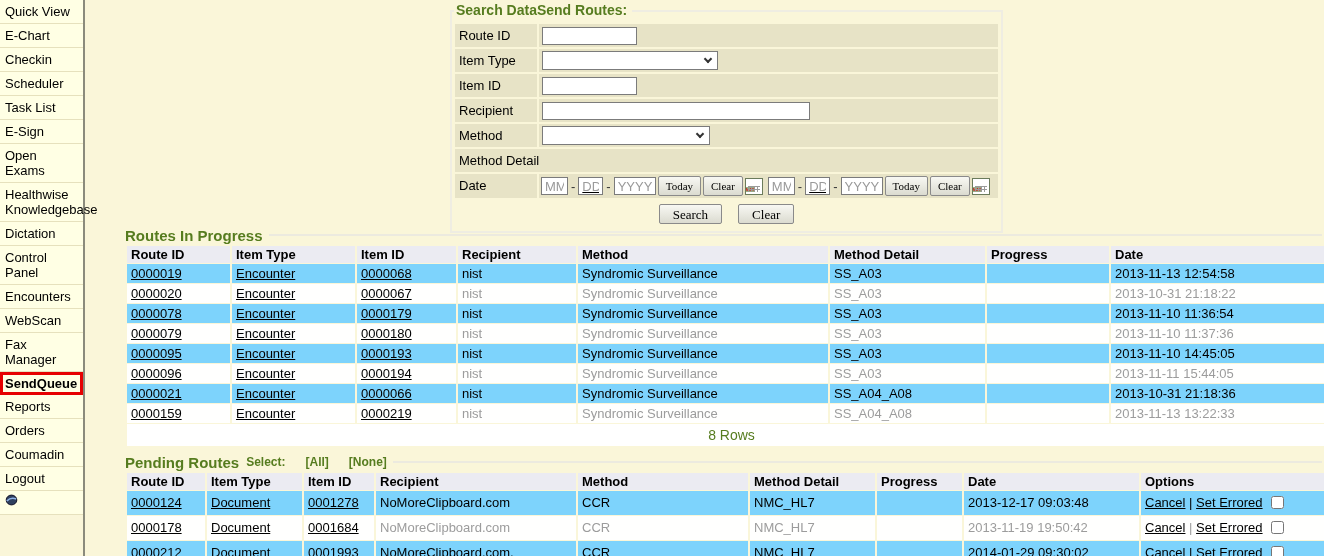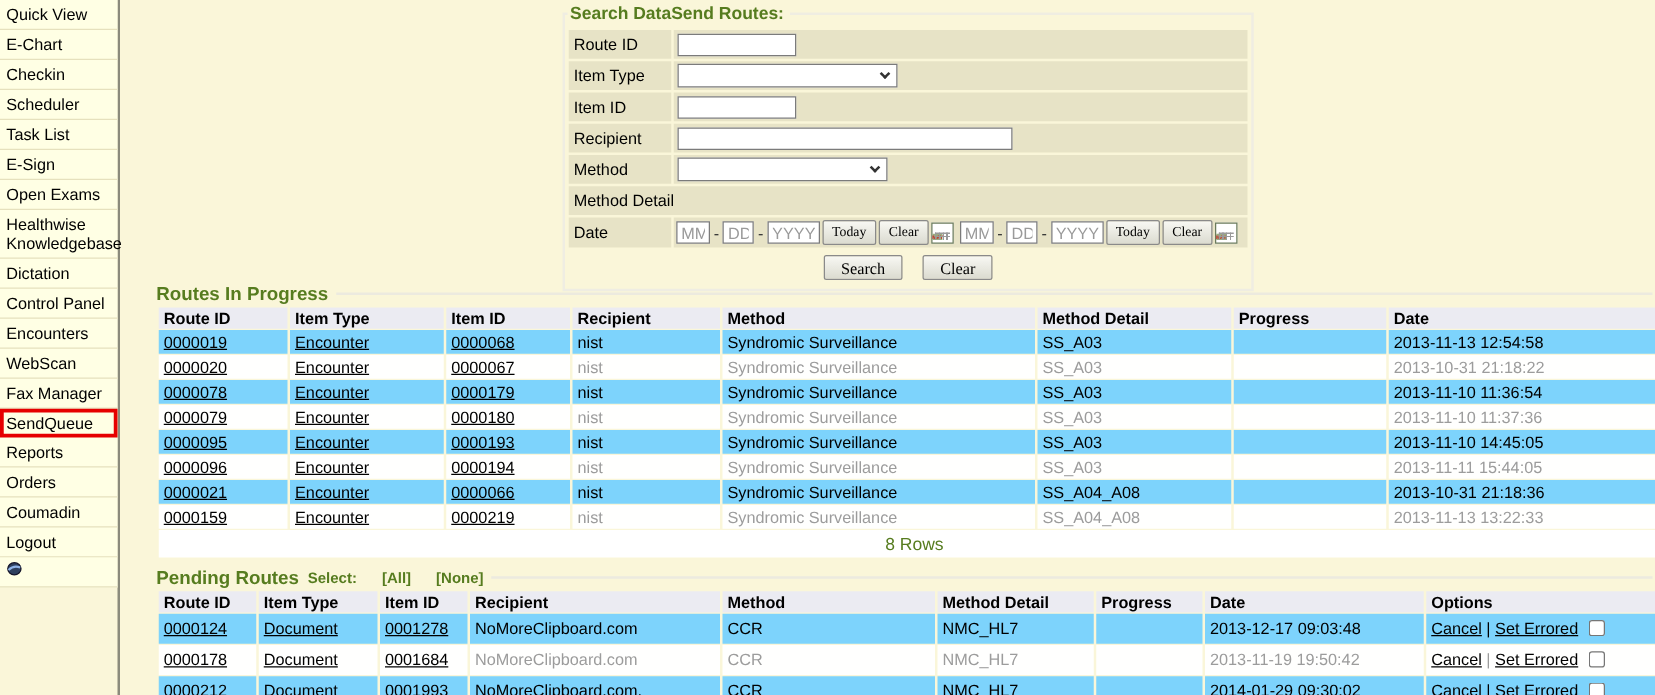--- a/index.html
+++ b/index.html
@@ -1,24 +1,24 @@
 <!DOCTYPE html>
 <html style="--green: #567c1f; --red: #e60000;"><head>
 <meta charset="utf-8">
 <style>
   :root { --green:#567c1f; --red:#e60000; --pagebg:#faf6d9; }
   * { box-sizing:border-box; }
   html,body { margin:0; padding:0; width:1324px; height:556px; overflow:hidden; }
   body { background:var(--pagebg); font-family:"Liberation Sans", sans-serif; font-size:13px; color:#000; position:relative; }
 
   
-  .sidebar { position:absolute; left:0; top:0; width:96px; height:556px; border-right:2px solid #8b8b7c; }
+  .sidebar { position:absolute; left:0; top:0; width:85px; height:556px; border-right:2px solid #8b8b7c; }
   .sb-menu { list-style:none; margin:0; padding:0; background:#ffffe4; width:100%; }
   .sb-item { padding:4px 5px; border-bottom:1px solid #e6e1bd; line-height:15px; cursor:pointer; }
-  .sb-item.active { border:3px solid var(--red); padding:1px 2px; }
+  .sb-item.active { border:3px solid var(--red); padding:1px 2px;font-weight:bold; }
   .sb-globe { background:#ffffe4; padding:3px 5px 5px; border-bottom:1px solid #e6e1bd; }
 
   
   .search-form { position:absolute; left:450px; top:10px; width:553px; border:2px solid #efede2; padding:12px 3px 3px; }
   .form-legend { position:absolute; top:-10px; left:2px; background:var(--pagebg); padding:0 5px 0 2px;
                  color:var(--green); font-weight:bold; font-size:14px; }
   .frow { display:flex; margin-bottom:2px; }
   .flabel { width:82px; min-width:82px; background:#e7e3c6; padding:4px 2px 4px 4px; margin-right:2px; }
   .ffield { flex:1; background:#e7e3c6; padding:2px 3px; display:flex; align-items:center; }
   .frow.buttons { background:transparent; justify-content:center; gap:16px; padding:4px 0 2px; }
@@ -30,21 +30,21 @@
                     font-size:13px; font-family:inherit; padding:0 16px 0 2px; }
   .selwrap .chev { position:absolute; right:6px; top:4px; width:6px; height:6px; border-right:2px solid #333;
                    border-bottom:2px solid #333; transform:rotate(45deg); pointer-events:none; }
   .w176 { width:176px; } .w168 { width:168px; }
   .btn { border:1px solid #8a8a8a; background:linear-gradient(#f8f8f3,#dbdbd0); border-radius:2px;
          font-family:Liberation Serif, serif; font-size:11px; padding:2px 7px; height:20px; cursor:pointer; }
   .btn.big { font-size:13px; height:20px; padding:2px 13px; }
   .dgroup { display:flex; align-items:center; gap:2px; }
   .dgroup + .dgroup { margin-left:5px; }
   .dash { padding:0 1px; color:#333; }
-  .dmm { width:27px; } .ddd { width:25px; } .dyyyy { width:42px; }
+  .dmm { width:27px; } .ddd { width:25px;text-decoration:underline; } .dyyyy { width:42px; }
   .cal { width:18px; height:17px; border:1px solid #6b7b5b; background:#fff; position:relative; cursor:pointer; flex:none; }
   .cal-top { height:5px; background:#9aad7f; color:#c22; font-size:4px; line-height:5px; text-align:center; overflow:hidden;
              font-weight:bold; letter-spacing:0; }
   .cal-grid { position:absolute; left:2px; right:2px; top:7px; bottom:2px;
               background-image:repeating-linear-gradient(to right,#9a9a9a 0 1px,transparent 1px 3px),
                                repeating-linear-gradient(to bottom,#9a9a9a 0 1px,transparent 1px 3px); }
 
   
   .section { position:absolute; left:125px; width:1197px; }
   .routes  { top:226px; }

